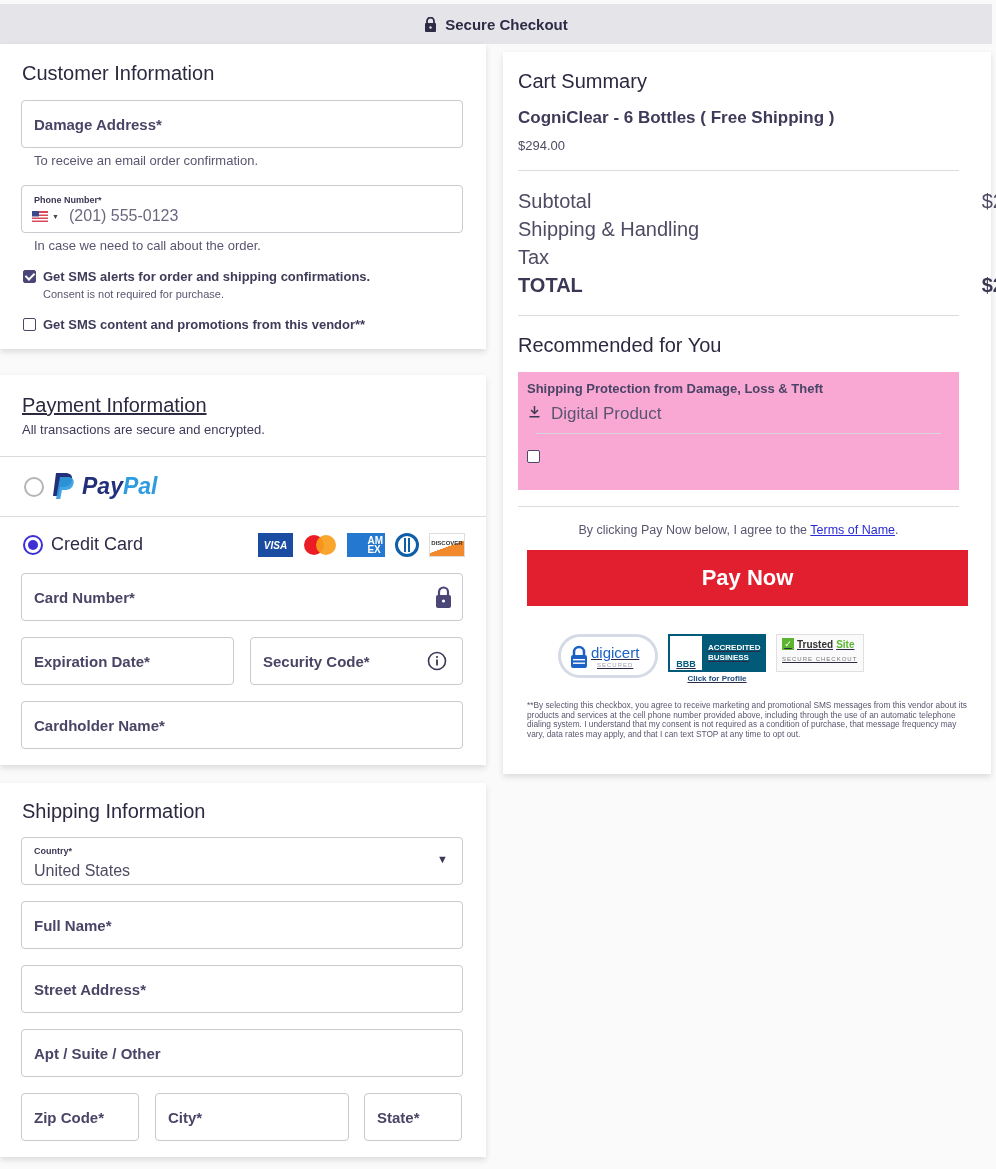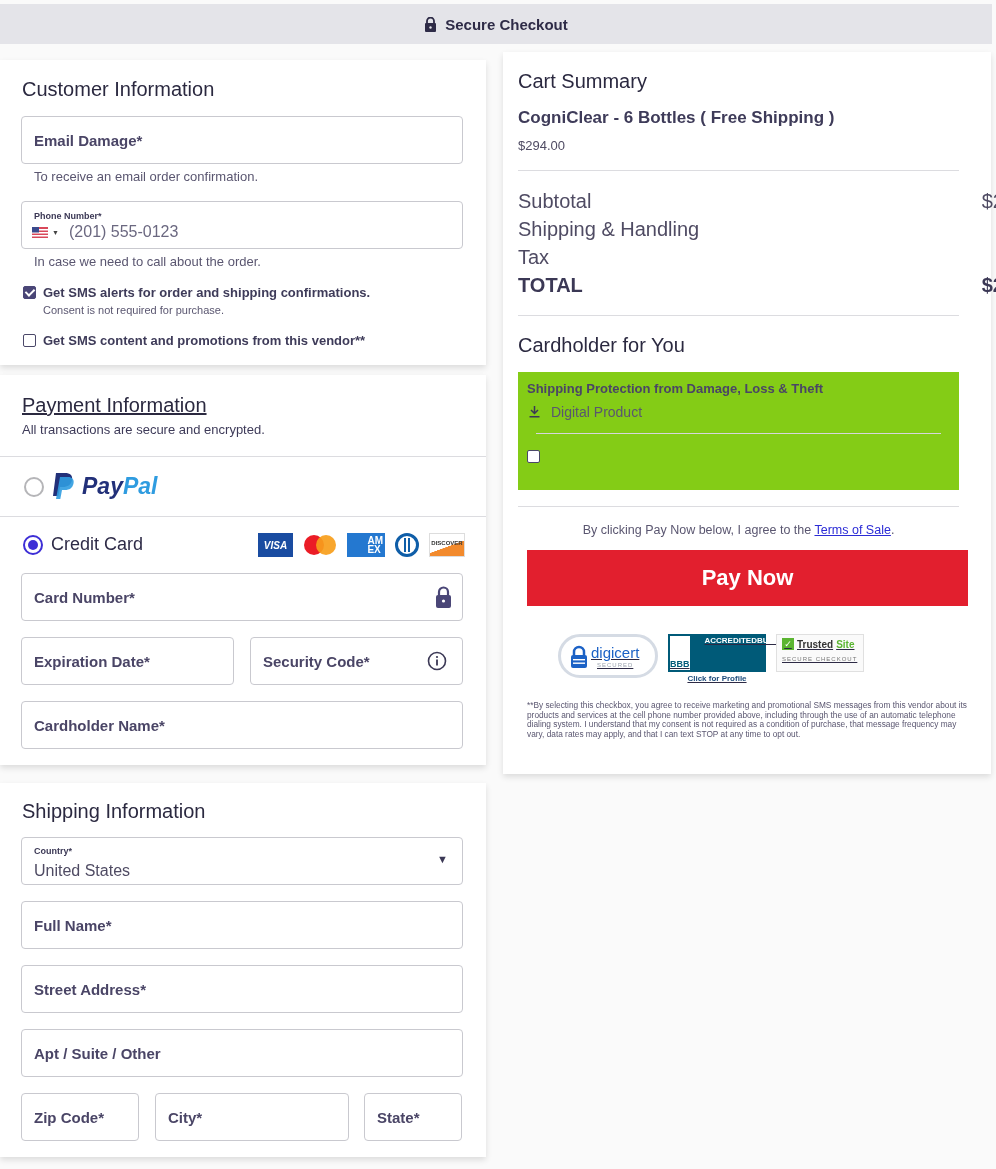--- a/index.html
+++ b/index.html
@@ -55,21 +55,21 @@
   .paynow { position: absolute; left: 26px; top: 550px; width: 441px; height: 56px; background: #e21f2e; color: #fff; font-size: 22px; font-weight: bold; display: flex; align-items: center; justify-content: center; border: none; }
 
   .badges { position: absolute; left: 92px; top: 634px; display: flex; gap: 10px; align-items: flex-start; }
   .digicert { width: 100px; height: 44px; border: 3px solid #d5dbe4; border-radius: 22px; position: relative; display:flex; align-items:center; padding-left:30px; }
   .digicert .lock { position:absolute; left:8px; top:8px; width:20px; height:24px; }
   .digicert .dtext { font-size: 15px; color: #1c62c6; line-height: 14px; }
   .digicert .dsub { font-size: 6px; color: #9aa2ad; letter-spacing: 1px; display:block; text-align:center; }
   .bbb { width: 98px; }
   .bbb-box { height: 38px; background: #005a78; border: 2px solid #005a78; display:flex; }
   .bbb-left { width: 32px; background: #fff; display:flex; align-items:flex-end; justify-content:center; font-size: 9px; font-weight:bold; color:#005a78; padding-bottom:1px; }
-  .bbb-right { flex: 1; color: #fff; font-size: 8px; font-weight: bold; display:flex; justify-content:center; padding-left:15px; line-height:10px; }
+  .bbb-right { flex: 1; color: #fff; font-size: 8px; font-weight: bold; display:flex; flex-direction:column; justify-content:center; padding-left:6px; line-height:10px; }
   .bbb-click { font-size: 8px; font-weight: bold; color: #1b4a7a; text-align:center; margin-top:2px; }
   .trusted { width: 88px; height: 38px; border: 1px solid #e0e0e0; background: #fafafa; padding: 3px 5px; }
   .trusted .t1 { font-size: 10px; font-weight: bold; color: #333; display:flex; align-items:center; gap:3px; }
   .trusted .t1 .ck { width: 12px; height: 12px; background: #5bb531; color: #fff; font-size: 9px; display:flex; align-items:center; justify-content:center; }
   .trusted .t1 .site { color: #5bb531; }
   .trusted .t2 { font-size: 6px; color: #777; letter-spacing: 1px; margin-top: 6px; }
 
   .disclaimer { position: absolute; left: 26px; top: 701px; width: 440px; font-size: 8.3px; line-height: 9.6px; color: #5a5670; }
 </style>
 </head>
@@ -77,25 +77,25 @@
 
 <div class="topbar">
   <svg viewBox="0 0 13 15">
       <path d="M3 6V4a3.5 3.5 0 0 1 7 0v2" fill="none" stroke="#2e2b47" stroke-width="1.8"></path>
       <rect x="1" y="6" width="11" height="9" rx="1" fill="#2e2b47"></rect>
       <circle cx="6.5" cy="10.5" r="1.2" fill="#e4e4e9"></circle>
     </svg>
   <span>Secure Checkout</span>
 </div>
 
-<div class="card" style="left:0; top:60px; width:486px; height:305px;">
+<div class="card" style="left:0; top:44px; width:486px; height:305px;">
   <h2 style="position:absolute; left:22px; top:18px;">Customer Information</h2>
 
   <div class="field" style="left:21px; top:56px; width:442px; height:48px;">
-    <span class="lbl">Email Damage*</span>
+    <span class="lbl">Damage Address*</span>
   </div>
   <div class="help" style="left:34px; top:109px;">To receive an email order confirmation.</div>
 
   <div class="field" style="left:21px; top:141px; width:442px; height:48px;">
     <span class="small-lbl" style="top:9px;">Phone Number*</span>
     <span style="position:absolute; left:10px; top:25px; display:flex; align-items:center; gap:4px;">
       <svg width="16" height="11" viewBox="0 0 16 11">
         <rect width="16" height="11" fill="#d9485a"></rect>
           <rect y="2" width="16" height="1.5" fill="#fff"></rect>
           <rect y="5" width="16" height="1.5" fill="#fff"></rect>
@@ -215,37 +215,37 @@
       <div class="sum-row" style="top:194px; left:24px; right:24px;">
         <span>Tax</span>
         <span>$0.00</span>
       </div>
       <div class="sum-row total" style="top:222px; left:24px; right:24px;">
         <span>TOTAL</span>
         <span>$294.00</span>
       </div>
       <div class="divider" style="left:24px; top:263px; width:441px;"></div>
 
-      <h2 style="position:absolute; left:24px; top:282px;">Cardholder for You</h2>
-
-      <div style="position:absolute; left:24px; top:320px; width:441px; height:118px; background:#84cc16;">
+      <h2 style="position:absolute; left:24px; top:282px;">Recommended for You</h2>
+
+      <div style="position:absolute; left:24px; top:320px; width:441px; height:118px; background:#f9a8d4;">
         <div style="position:absolute; left:9px; top:9px; font-size:13px; font-weight:bold; color:#4a4566;">Shipping Protection from Damage, Loss &amp; Theft</div>
         <svg width="11" height="12" viewBox="0 0 11 12" style="position:absolute; left:11px; top:34px;">
             <path d="M5.5 0v7M2 4l3.5 3.5L9 4" fill="none" stroke="#3b3855" stroke-width="1.5"></path>
             <rect x="0.5" y="10" width="10" height="1.5" fill="#3b3855"></rect>
           </svg>
-        <div style="position:absolute; left:33px; top:32px; font-size:14px; color:#5a5670;">Digital Product</div>
+        <div style="position:absolute; left:33px; top:32px; font-size:17px; color:#5a5670;">Digital Product</div>
         <div class="divider" style="left:18px; top:61px; width:405px; background:#d6d6dc;"></div>
         <div class="chk" style="left:9px; top:78px;"></div>
       </div>
 
       <div class="divider" style="left:24px; top:454px; width:441px;"></div>
 
       <div style="position:absolute; left:24px; top:471px; width:441px; text-align:center; font-size:12.5px; color:#5a5670;">
-        <span>By clicking Pay Now below, I agree to the </span><a style="color:#2b2bd6; text-decoration:underline;">Terms of Sale</a><span>.</span>
+        <span>By clicking Pay Now below, I agree to the </span><a style="color:#2b2bd6; text-decoration:underline;">Terms of Name</a><span>.</span>
       </div>
     </div>
   </div>
 </div>
 
 <button class="paynow" style="left:527px; top:550px;">Pay Now</button>
 
 <div class="badges" style="left:558px; top:634px;text-decoration:underline;">
   <div class="digicert">
     <svg class="lock" viewBox="0 0 20 24">

